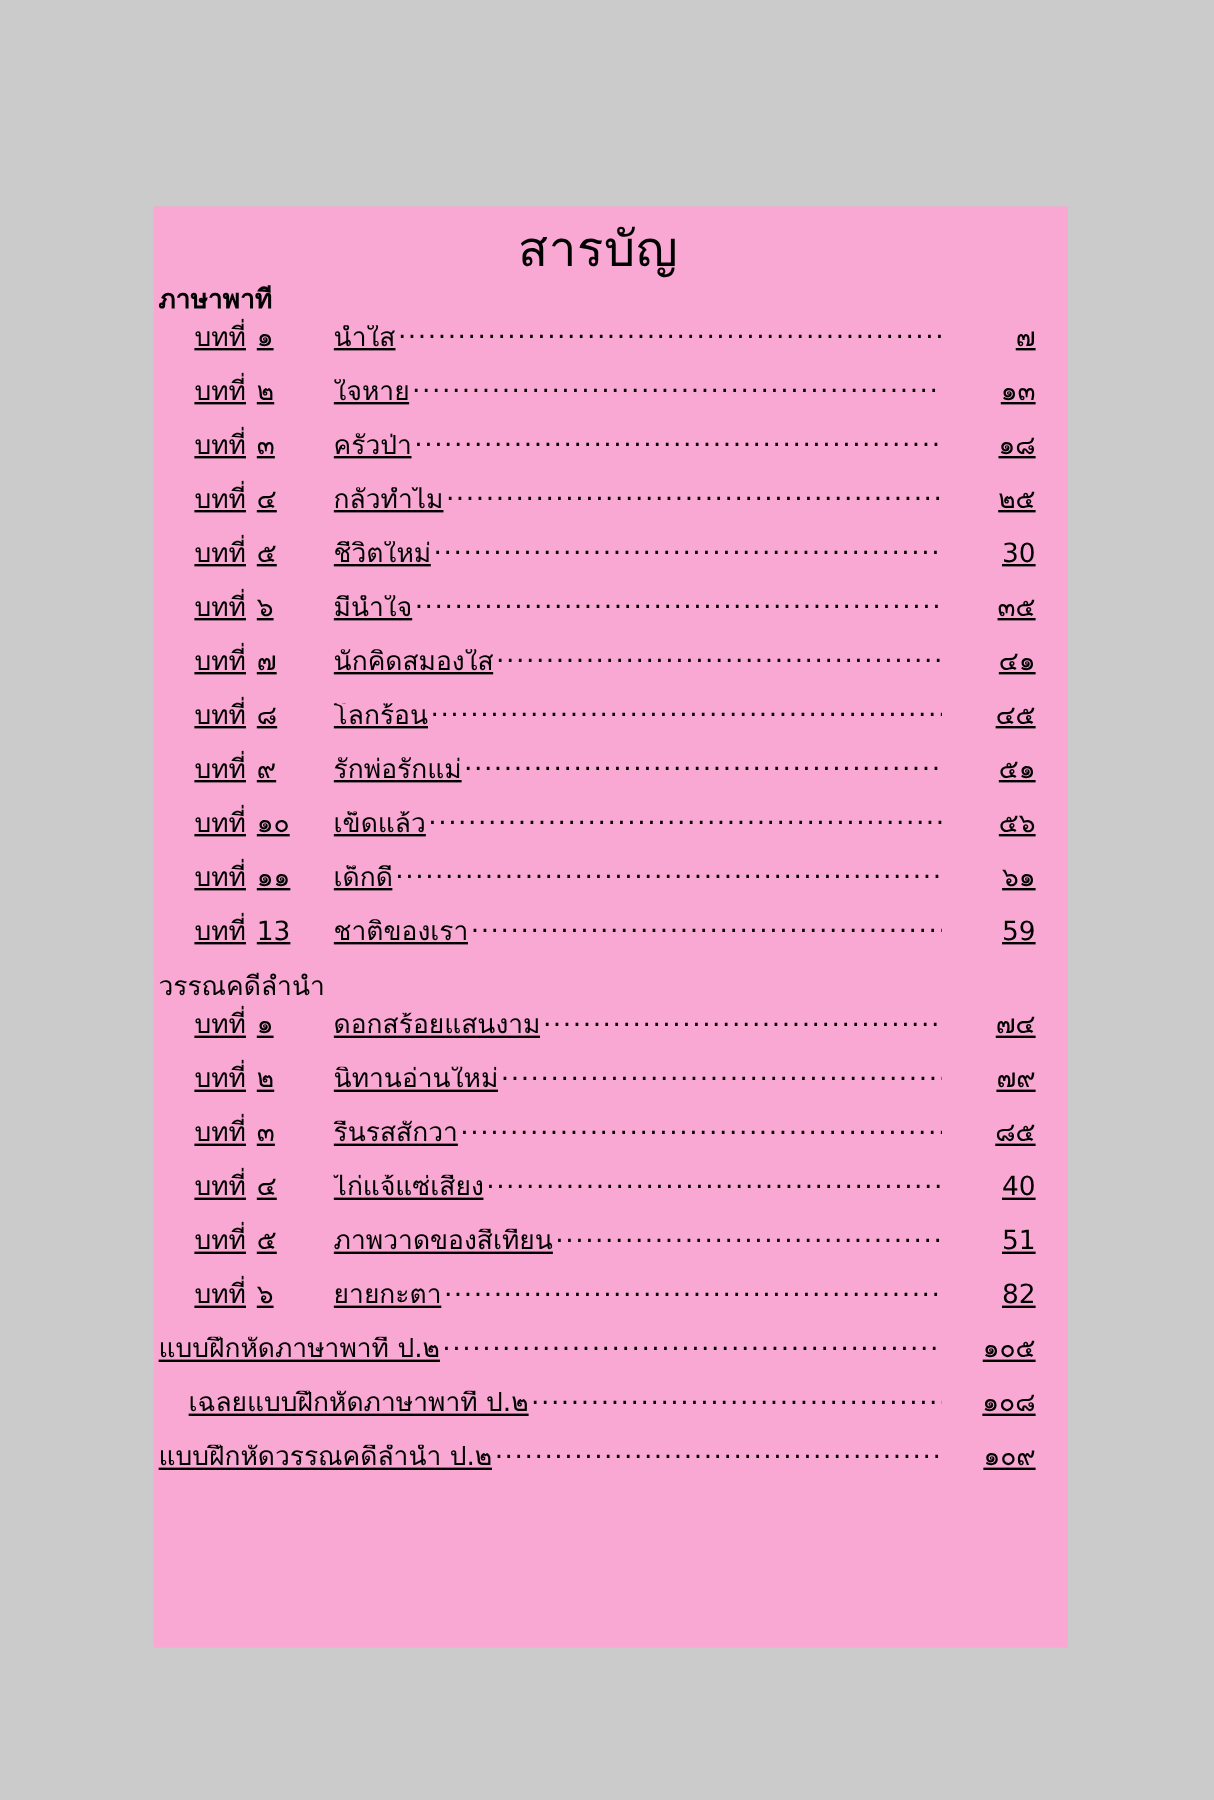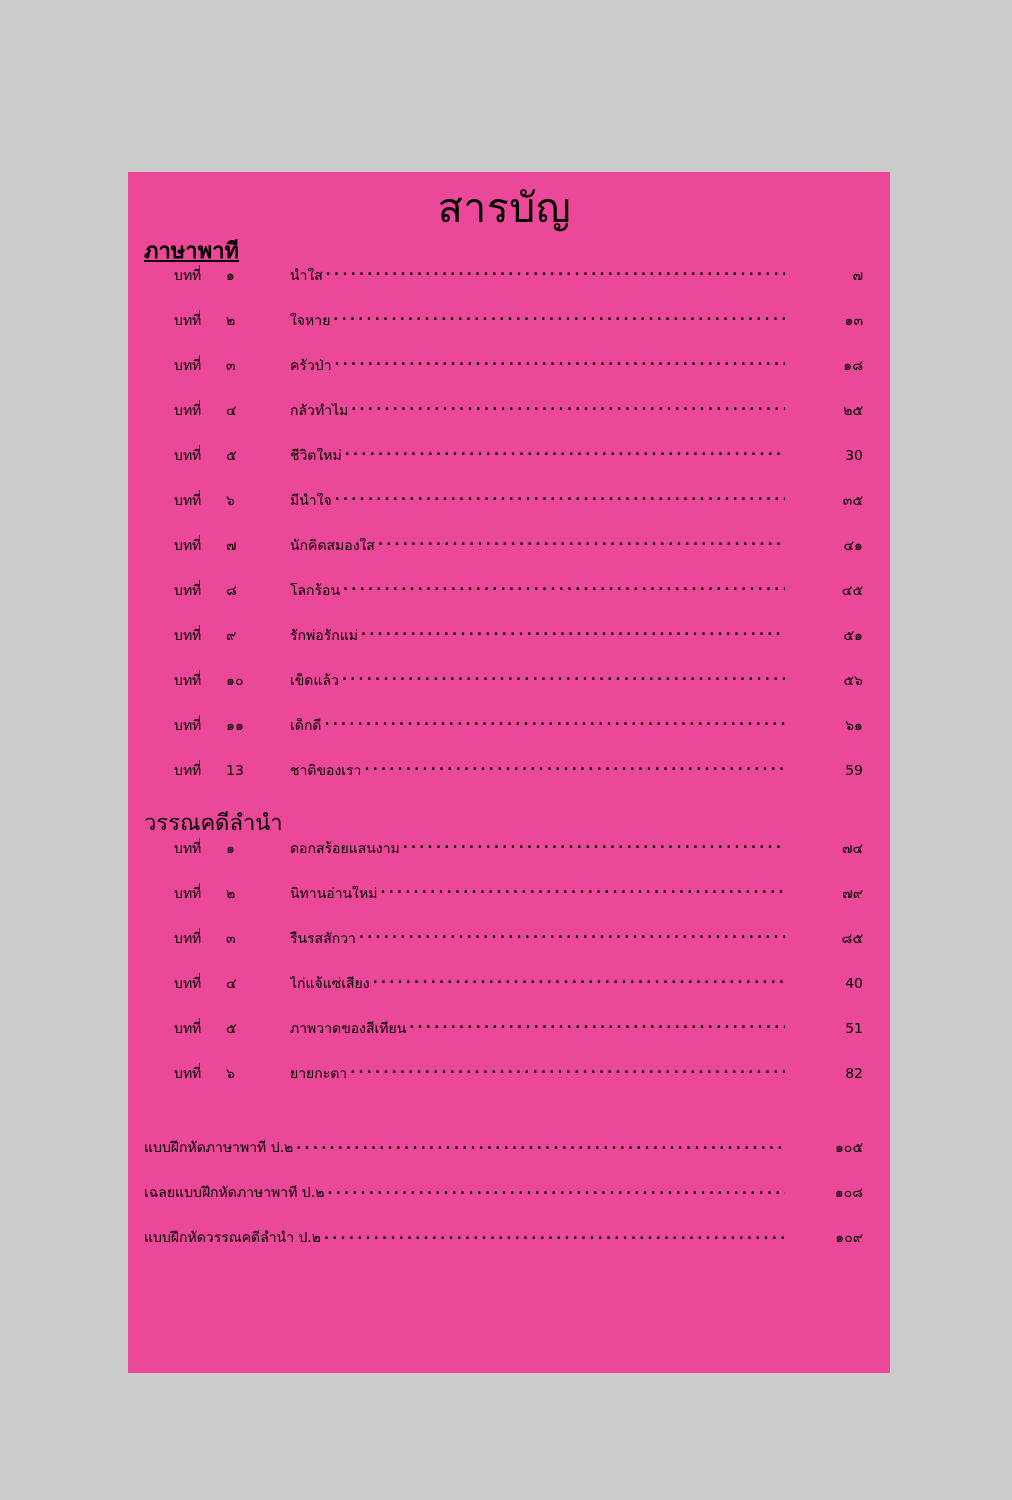--- a/index.html
+++ b/index.html
@@ -45,41 +45,42 @@
     letter-spacing: 0.5px;
   }
 
   .section-head {
     font-size: 22px;
     line-height: 1.2;
     color: #000;
     margin: 4px 0 2px 0;
     padding-left: 0px;
   }
-  .section-head.bold { font-weight: 700; text-decoration: underline; }
+  .section-head.bold { font-weight: 700; }
   .section-head.regular { font-weight: 400; }
 
   .toc-list {
     list-style: none;
     margin: 0;
     padding: 0;
   }
 
   .toc-row {
     display: flex;
     align-items: baseline;
-    font-size: 14px;
+    font-size: 22px;
     line-height: 1.0;
     color: #000;
     height: 45px;
     white-space: nowrap;
+    text-decoration: underline;
   }
 
   .toc-row.indent { padding-left: 30px; }
-  .toc-row.flush  { padding-left: 0px; align-items: flex-end; }
+  .toc-row.flush  { padding-left: 0px; }
 
   .ch-word {
     flex: 0 0 auto;
     width: 52px;
   }
 
   .ch-num {
     flex: 0 0 auto;
     width: 64px;
   }
@@ -111,21 +112,21 @@
   .pg-num {
     flex: 0 0 auto;
     width: 72px;
     text-align: right;
     padding-right: 2px;
   }
 </style>
 </head>
 <body style="background: rgb(203, 203, 203);">
 
-<div class="page-sheet" style="background: #ec4899; padding-left: 12px;">
+<div class="page-sheet" style="background: #f9a8d4;">
   <div class="page-inner">
 
     <h1 class="doc-title">สารบัญ</h1>
 
     <div id="toc-body">
         <div class="section-head bold">ภาษาพาที</div>
         <div class="toc-list">
           <div class="toc-row indent">
             <span class="ch-word">บทที่</span>
             <span class="ch-num">๑</span>
@@ -256,21 +257,21 @@
             <span class="pg-num">82</span>
           </div>
         </div>
         <div class="toc-list">
           <div class="toc-row flush">
             <span class="ch-title" style="max-width: 560px;">แบบฝึกหัดภาษาพาที ป.๒</span>
             <span class="leader"></span>
             <span class="pg-num">๑๐๕</span>
           </div>
           <div class="toc-row flush">
-            <span class="ch-title" style="max-width: 560px;">เฉลยแบบฝึกหัดภาษาพาที ป.๒</span>
+            <span class="ch-title" style="max-width: 560px; margin-left: 25px;">เฉลยแบบฝึกหัดภาษาพาที ป.๒</span>
             <span class="leader"></span>
             <span class="pg-num">๑๐๘</span>
           </div>
           <div class="toc-row flush">
             <span class="ch-title" style="max-width: 560px;">แบบฝึกหัดวรรณคดีลำนำ ป.๒</span>
             <span class="leader"></span>
             <span class="pg-num">๑๐๙</span>
           </div>
         </div>
       </div>

